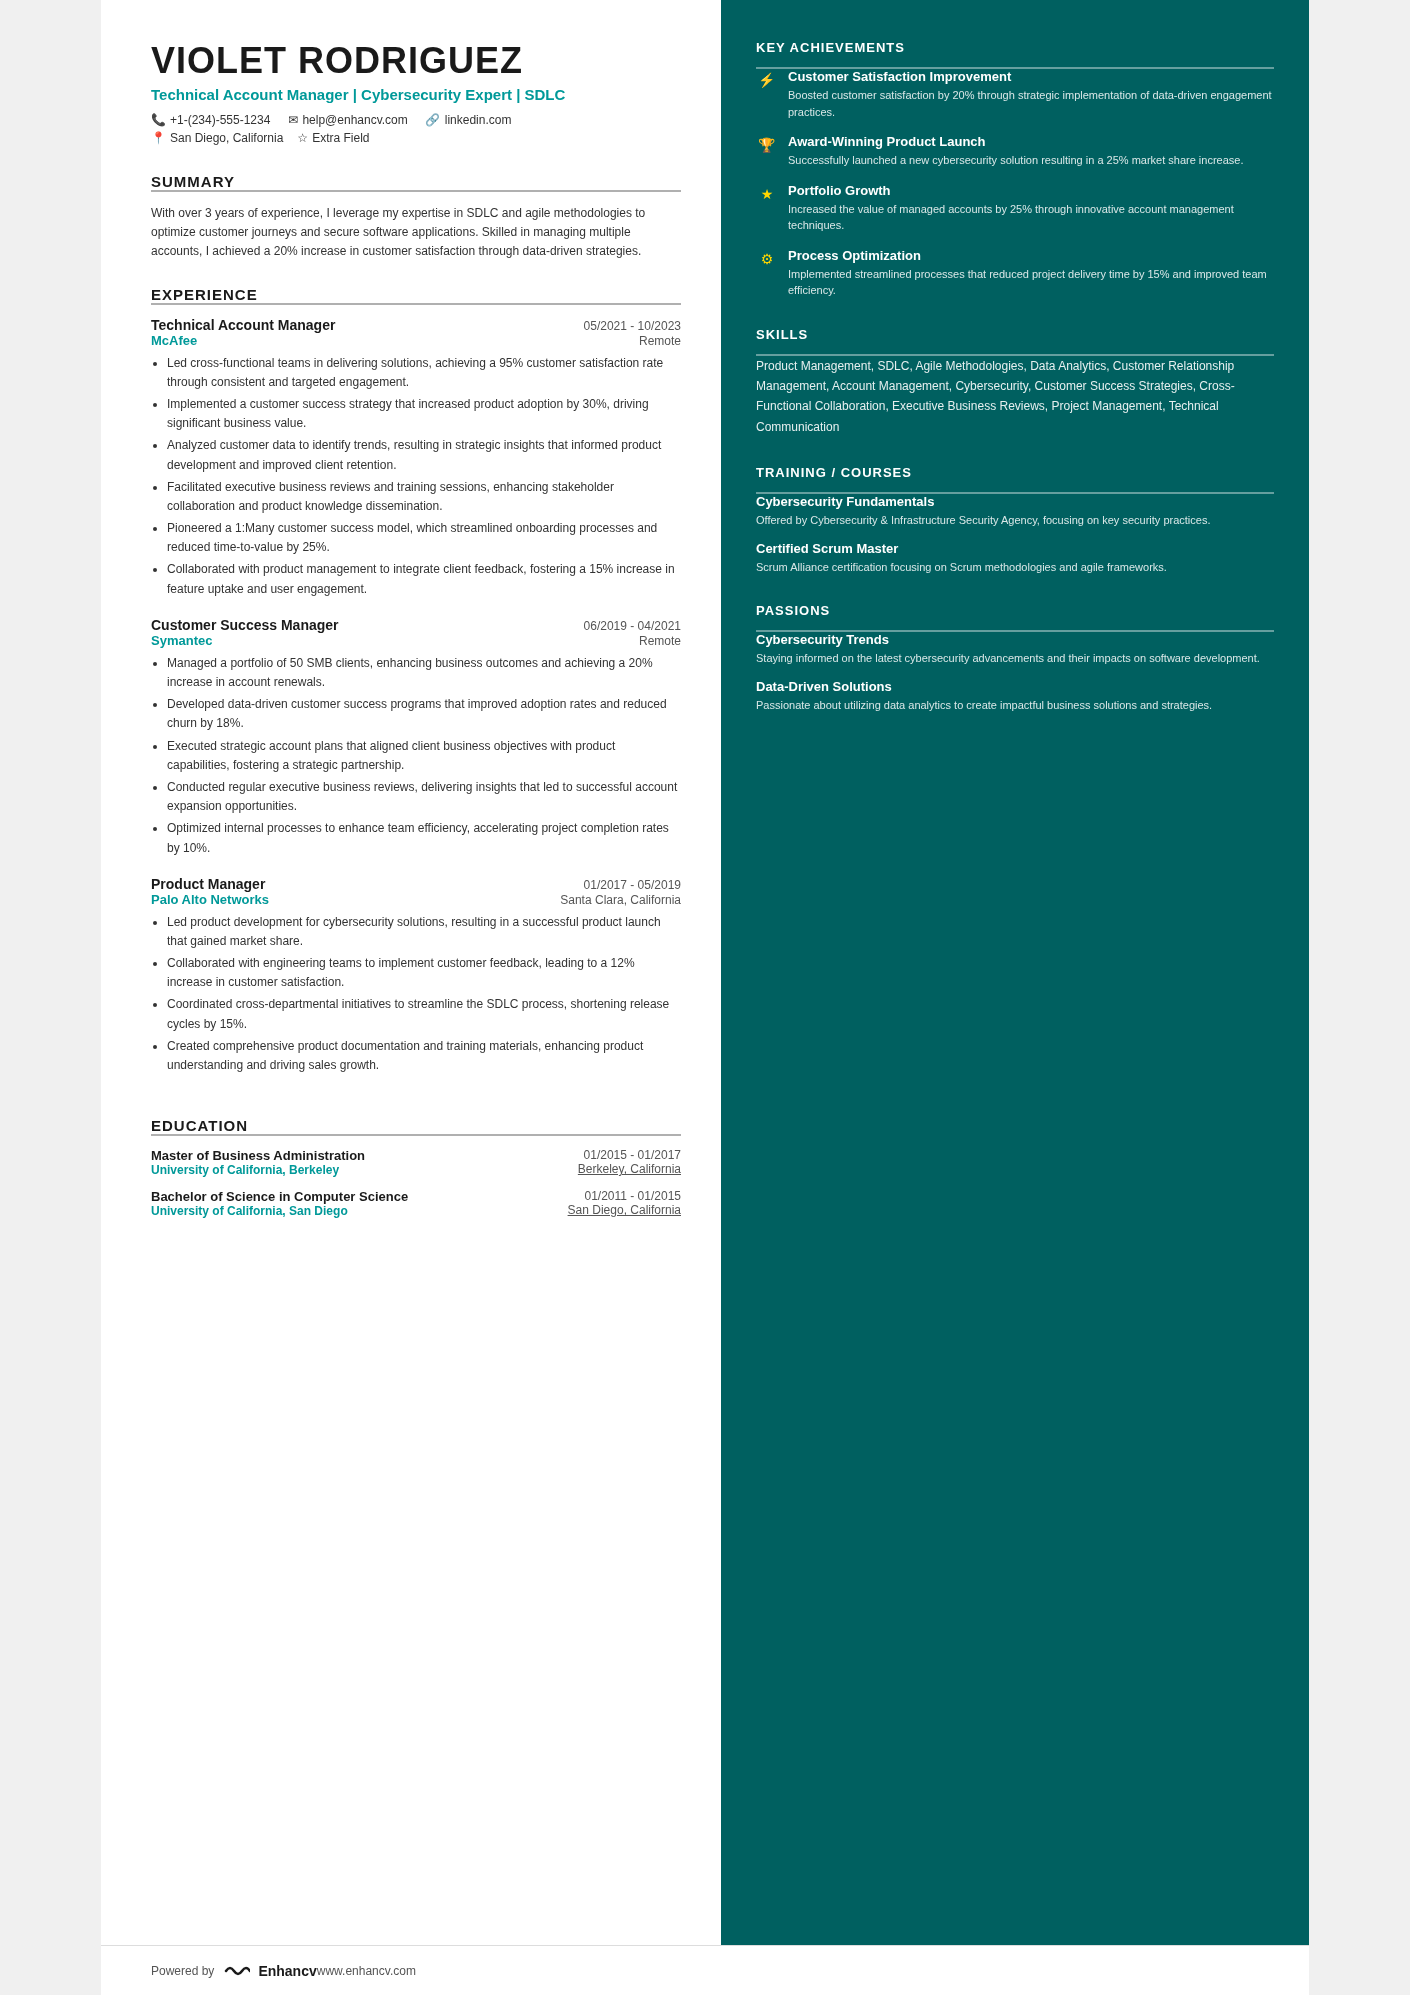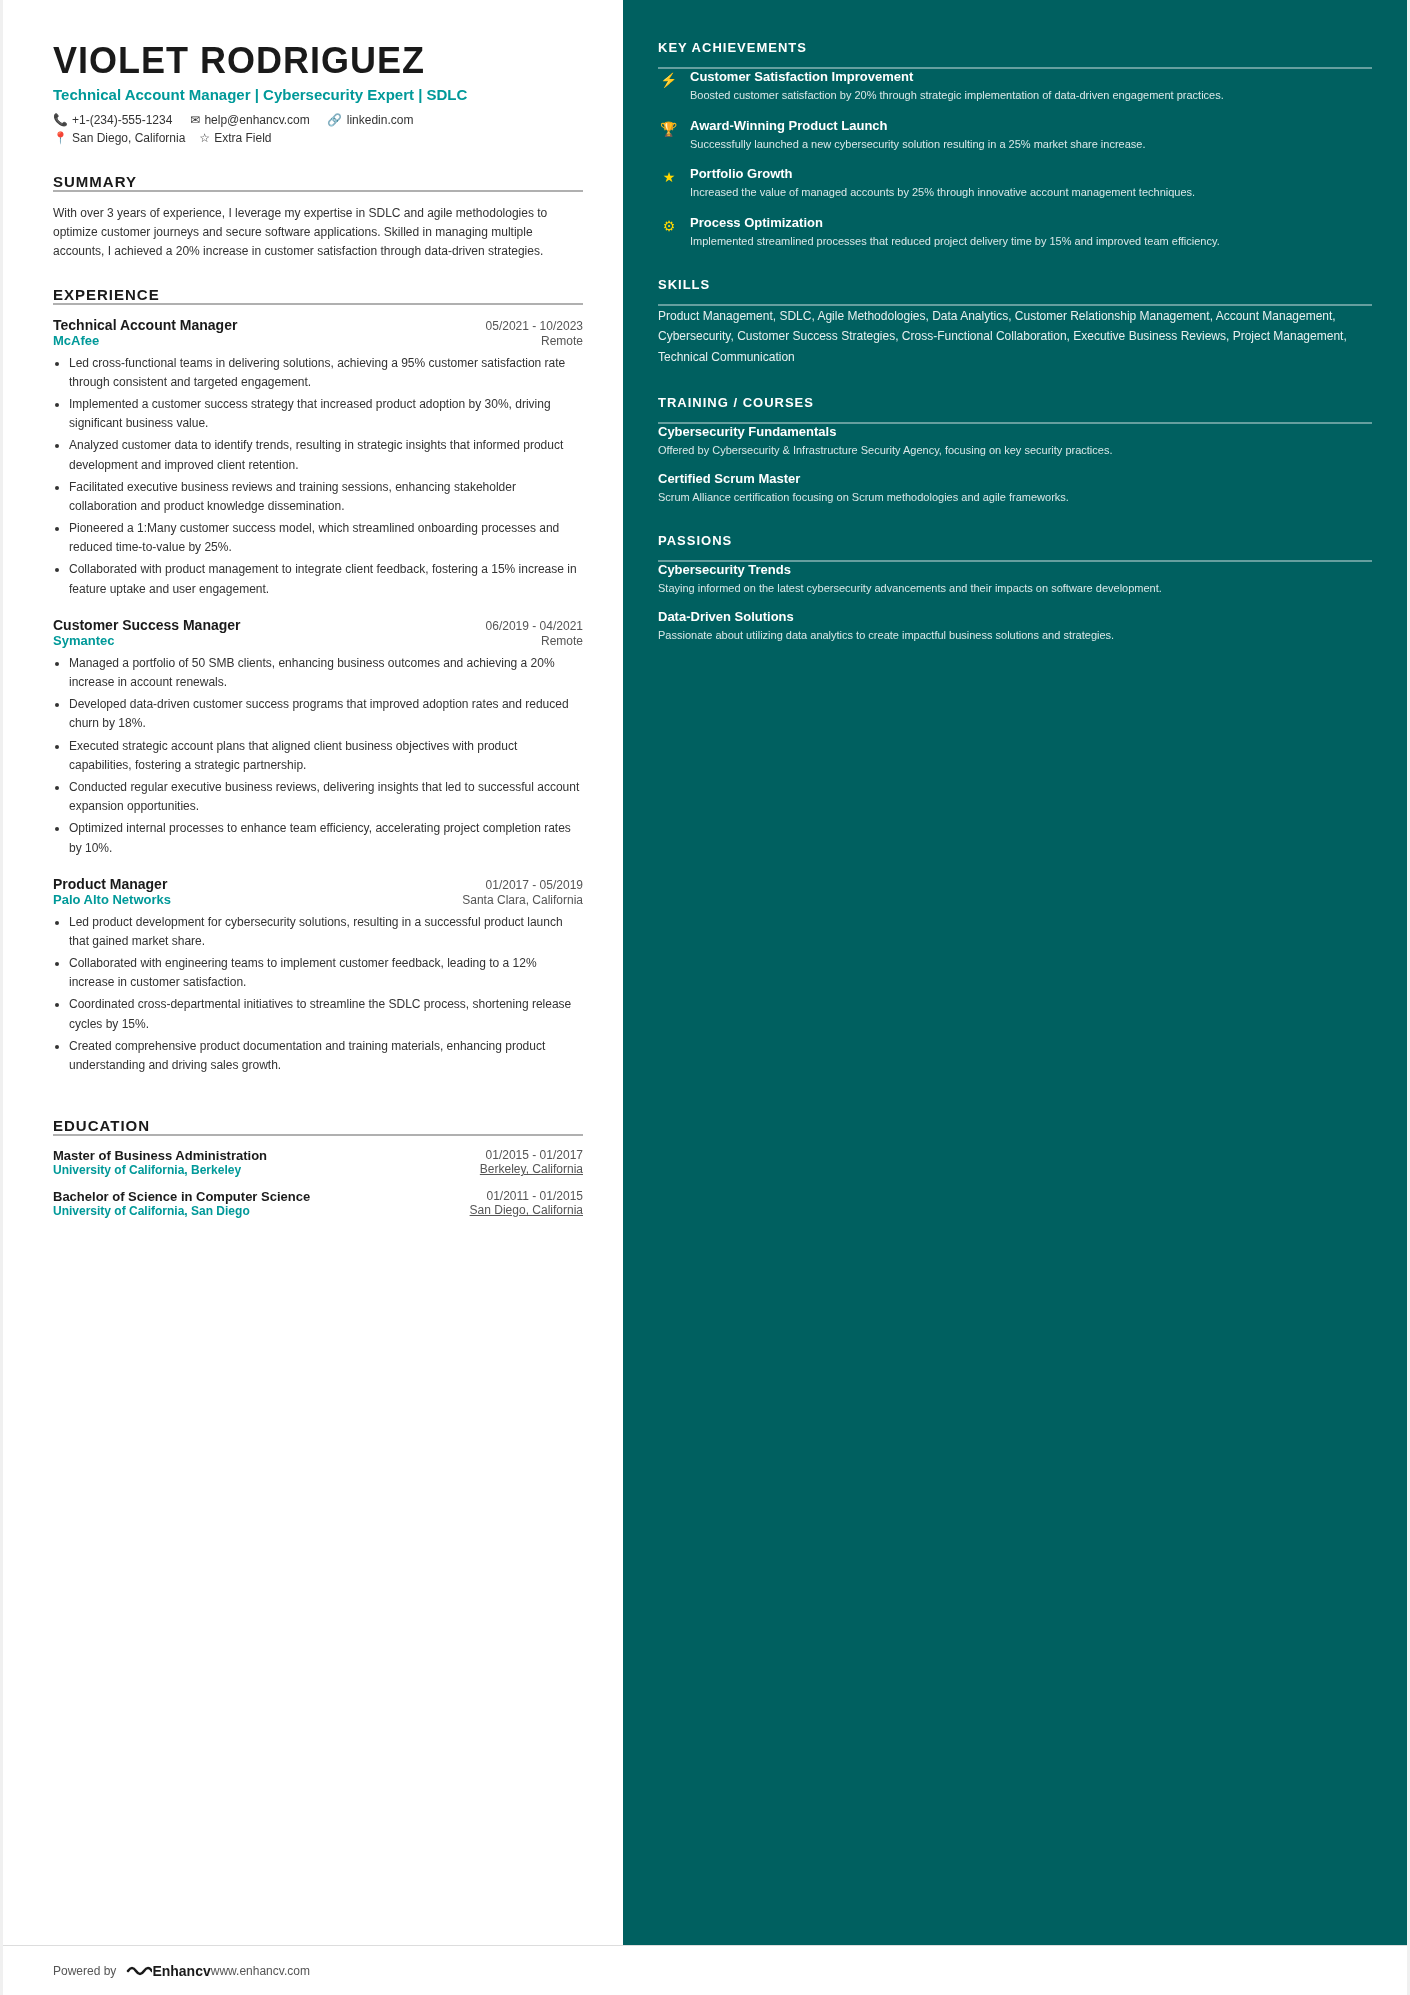--- a/index.html
+++ b/index.html
@@ -5,21 +5,21 @@
     * { margin: 0; padding: 0; box-sizing: border-box; }
     body {
       font-family: 'Arial', sans-serif;
       background: #f0f0f0;
       display: flex;
       justify-content: center;
       align-items: flex-start;
       min-height: 100vh;
     }
     .page {
-      width: 1404px;
+      width: 1208px;
       min-height: 1995px;
       background: #5eead4;
       display: flex;
       flex-direction: column;
     }
     .resume-container {
       display: flex;
       flex: 1;
     }
     
@@ -179,21 +179,21 @@
     .footer-left {
       display: flex;
       align-items: center;
       gap: 8px;
       font-size: 12px;
       color: #555;
     }
     .footer-logo {
       display: flex;
       align-items: center;
-      gap: 0;
+      gap: 8px;
       font-weight: 700;
       font-size: 14px;
       color: #1a1a1a;
     }
     .footer-right {
       font-size: 12px;
       color: #555;
     }
     
     .r-section {

